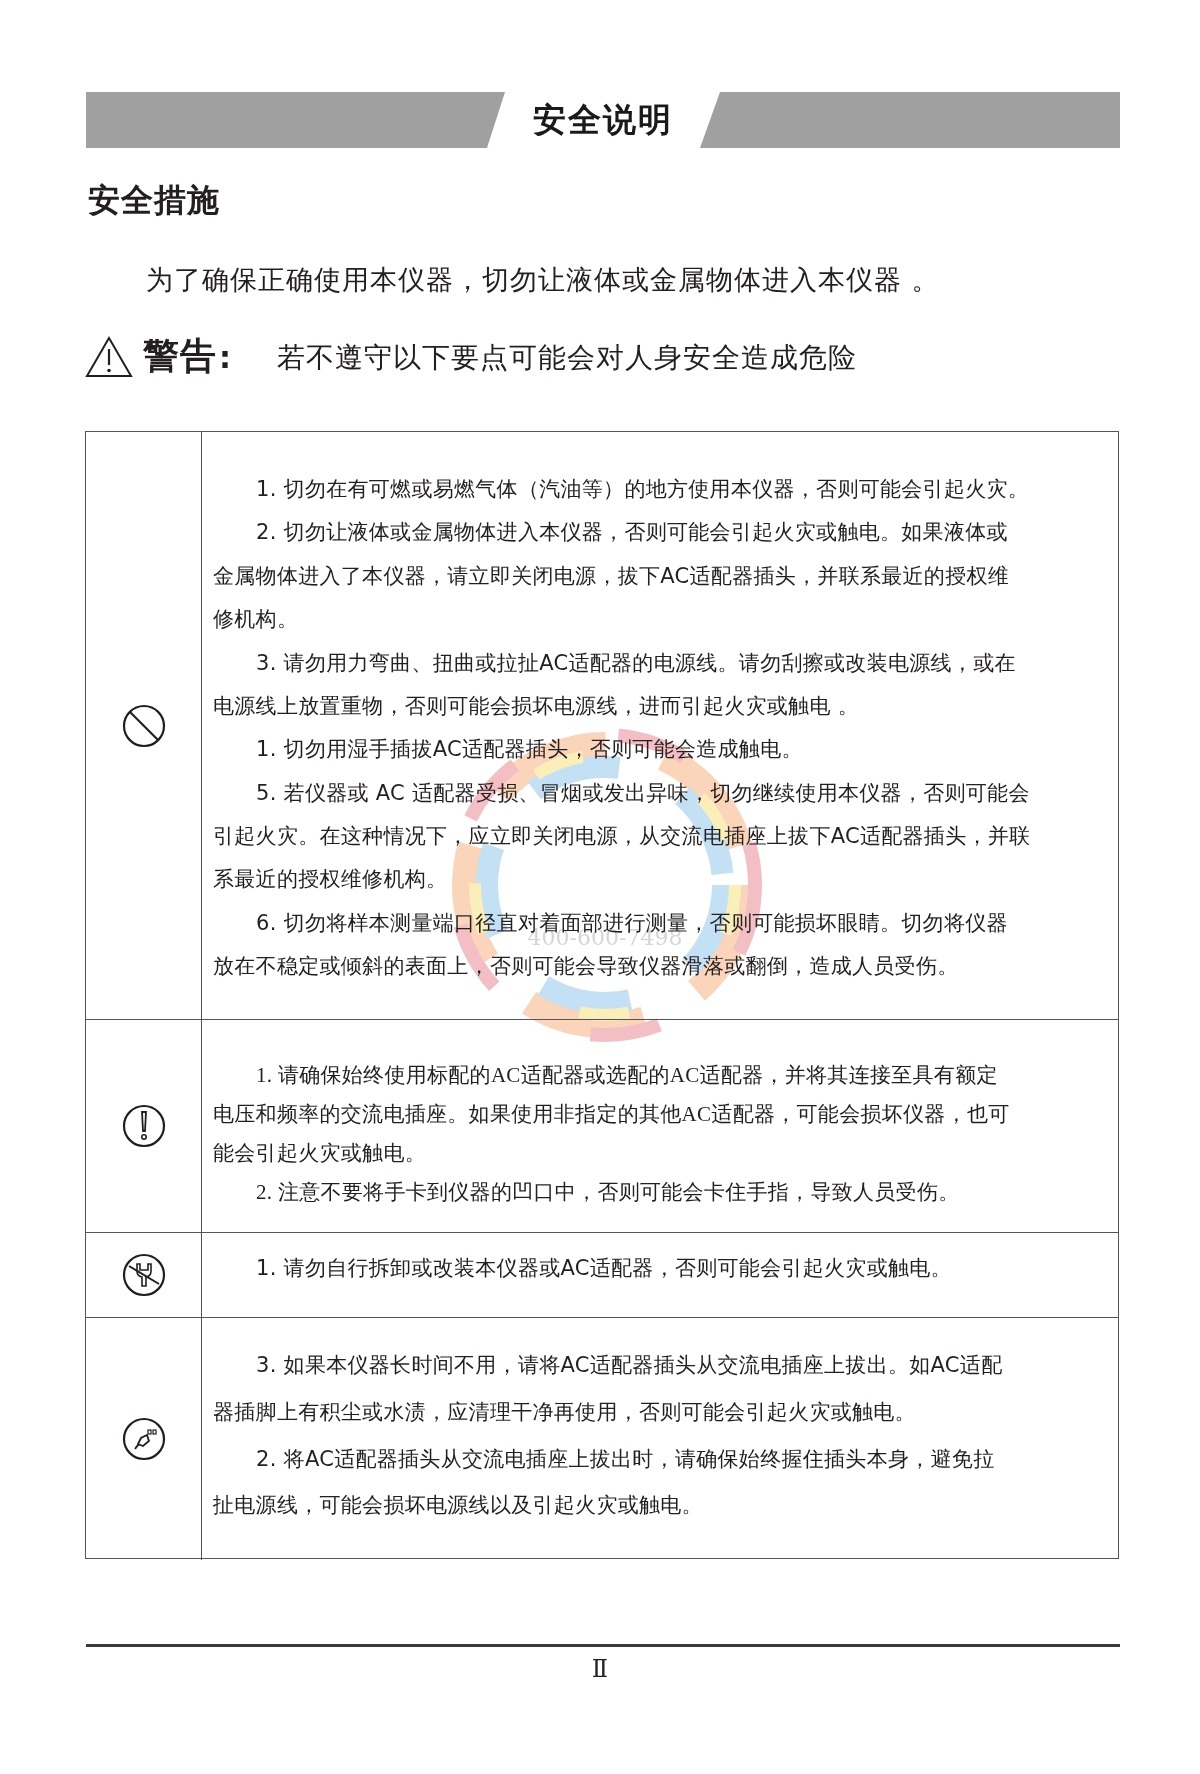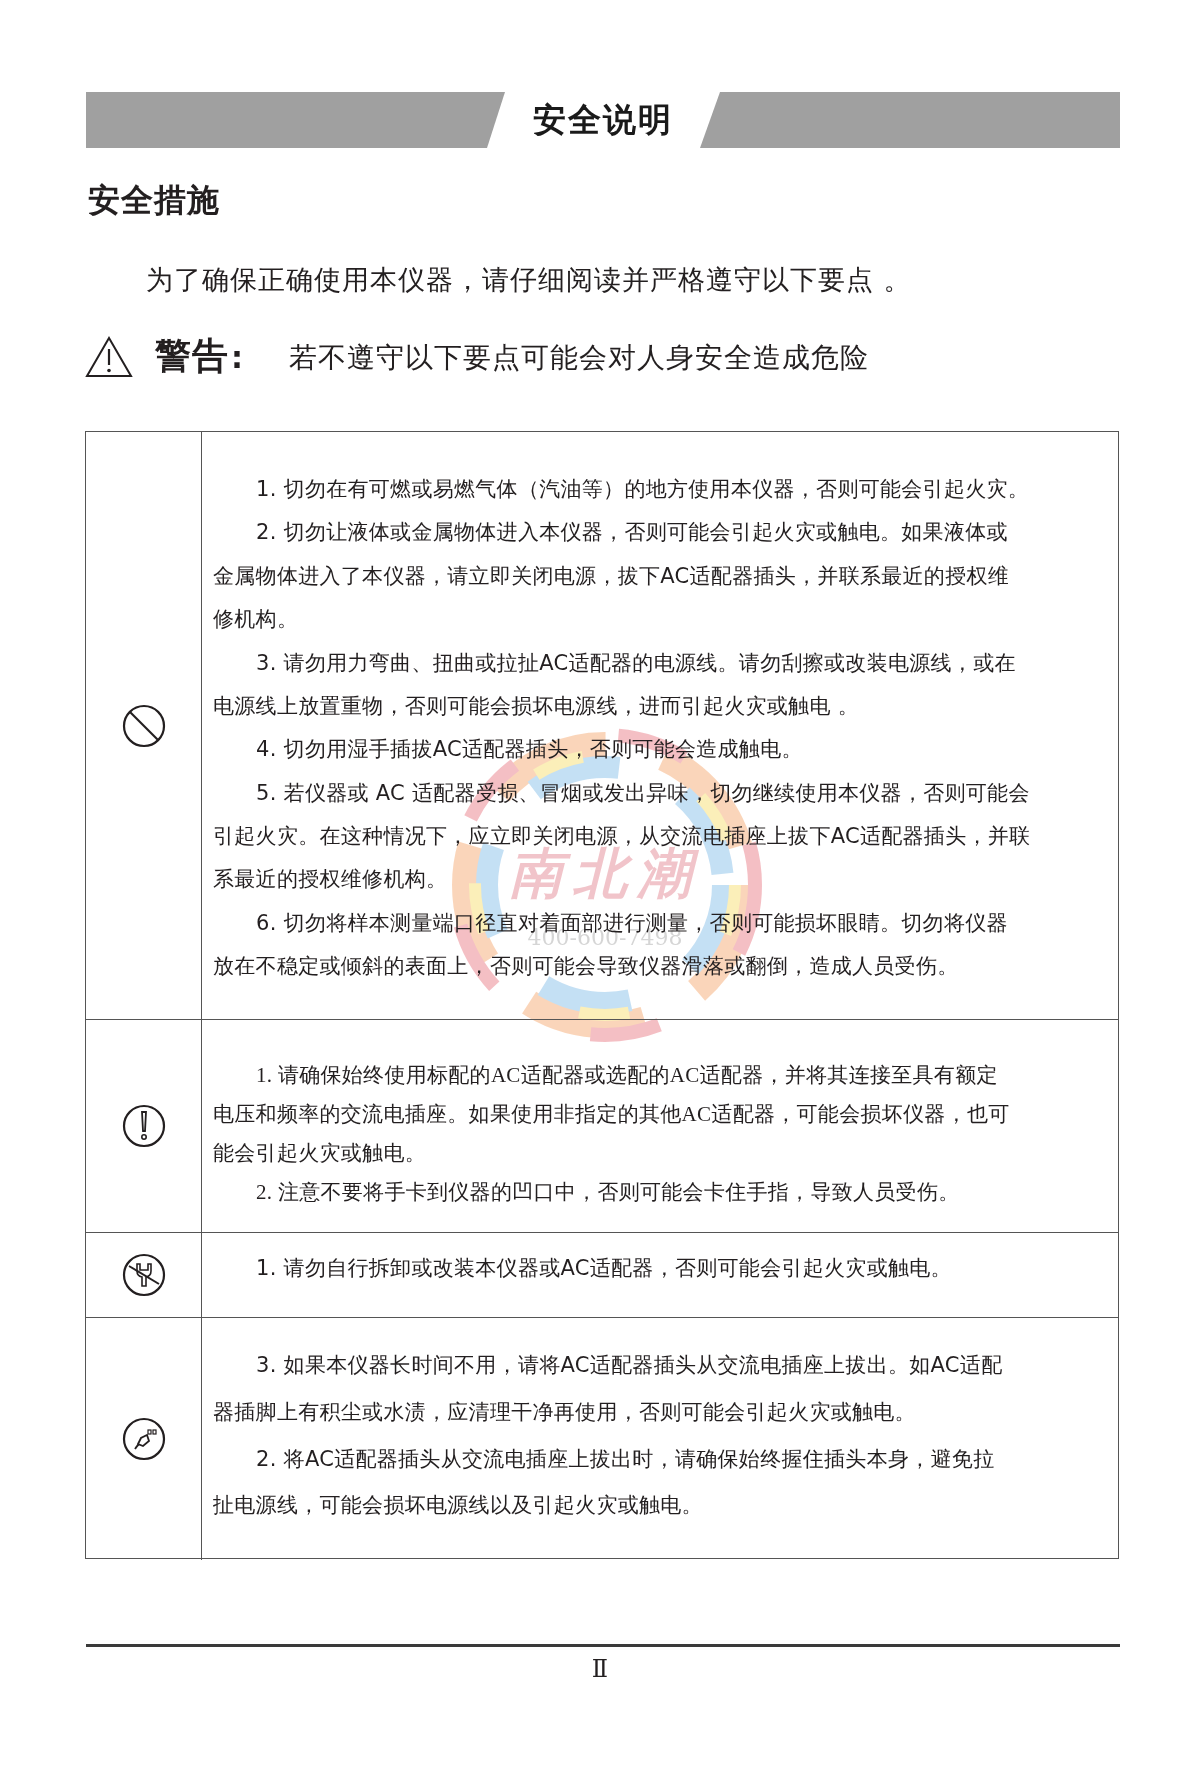--- a/index.html
+++ b/index.html
@@ -11,21 +11,21 @@
   #banner { left: 86px; top: 92px; width: 1152px; height: 56px; padding-left: 28px; }
   #banner svg { position: absolute; left: 0; top: 0; }
   #banner-title { position: absolute; left: 0; width: 1034px; top: 8px; text-align: center;
                   font-size: 33px; font-weight: bold; letter-spacing: 2px; line-height: 40px; color: #1a1a1a; }
 
   #section-title { left: 88px; top: 180px; font-size: 32px; font-weight: bold; line-height: 40px; letter-spacing: 1px; }
   #intro { left: 146px; top: 262px; font-size: 27px; line-height: 36px; letter-spacing: 1px; }
 
   #warning { left: 85px; top: 334px; height: 44px; display: flex; align-items: flex-end; }
   #warning-icon { width: 48px; height: 42px; margin-right: 10px; }
-  #warning-label { font-size: 36px; font-weight: bold; line-height: 44px; letter-spacing: 1px; margin-left: 12px; }
+  #warning-label { font-size: 36px; font-weight: bold; line-height: 44px; letter-spacing: 1px; }
   #warning-colon { font-size: 30px; font-weight: bold; line-height: 40px; margin: 0 2px; }
   #warning-text { font-size: 28px; line-height: 40px; letter-spacing: 1px; margin-left: 44px; }
 
   
   #safety-table { left: 85px; top: 431px; width: 1034px; height: 1128px; border: 1.5px solid #555; box-sizing: border-box; }
   .row { position: absolute; left: 0; width: 100%; box-sizing: border-box; }
   .row + .row { border-top: 1.5px solid #555; }
   .icon-cell { position: absolute; left: 0; top: 0; bottom: 0; width: 115px; border-right: 1.5px solid #555;
                display: flex; align-items: center; justify-content: center; }
   .text-cell { position: absolute; left: 127px; right: 8px; top: 0; }
@@ -47,61 +47,60 @@
 
 <div id="banner" class="abs">
   <svg width="1034" height="56" viewBox="0 0 1034 56">
     <polygon points="0,0 419,0 401,56 0,56" fill="#a0a0a0"></polygon>
     <polygon points="634,0 1034,0 1034,56 614,56" fill="#a0a0a0"></polygon>
   </svg>
   <div id="banner-title">安全说明</div>
 </div>
 
 <div id="section-title" class="abs">安全措施</div>
-<div id="intro" class="abs">为了确保正确使用本仪器，请仔细阅读并严格遵守以下要点 。</div>
+<div id="intro" class="abs">为了确保正确使用本仪器，切勿让液体或金属物体进入本仪器 。</div>
 
 <div id="warning" class="abs">
   <svg id="warning-icon" viewBox="0 0 48 42">
     <polygon points="24,2 46,40 2,40" fill="none" stroke="#231f20" stroke-width="2"></polygon>
     <line x1="24" y1="13" x2="24" y2="29" stroke="#231f20" stroke-width="2.2"></line>
     <circle cx="24" cy="34.5" r="1.8" fill="#231f20"></circle>
   </svg>
   <span id="warning-label">警告</span>
   <span id="warning-colon">:</span>
   <span id="warning-text">若不遵守以下要点可能会对人身安全造成危险</span>
 </div>
 
 <div id="watermark" class="abs">
   <svg width="330" height="330" viewBox="0 0 330 330">
     <circle cx="165" cy="165" r="140" fill="none" stroke="#f28a3c" stroke-width="26" stroke-dasharray="120 60"></circle>
     <circle cx="165" cy="165" r="118" fill="none" stroke="#5aa7e0" stroke-width="22" stroke-dasharray="90 70"></circle>
     <circle cx="165" cy="165" r="150" fill="none" stroke="#e14a5a" stroke-width="14" stroke-dasharray="70 110"></circle>
     <circle cx="165" cy="165" r="130" fill="none" stroke="#f4d23a" stroke-width="12" stroke-dasharray="50 130"></circle>
   </svg>
-  <div id="wm-name">南北潮</div>
   <div id="wm-phone">400-600-7498</div>
 </div>
 
 <div id="safety-table" class="abs">
 
   <div class="row" style="top:0; height:587px;text-align:right;">
     <div class="icon-cell">
       <svg width="46" height="46" viewBox="0 0 46 46">
         <circle cx="23" cy="23" r="20" fill="none" stroke="#231f20" stroke-width="2.2"></circle>
         <line x1="9" y1="9" x2="37" y2="37" stroke="#231f20" stroke-width="2.2"></line>
       </svg>
     </div>
     <div class="text-cell">
       <div class="line indent" style="top:42px">1. 切勿在有可燃或易燃气体（汽油等）的地方使用本仪器，否则可能会引起火灾。</div>
       <div class="line indent" style="top:85px">2. 切勿让液体或金属物体进入本仪器，否则可能会引起火灾或触电。如果液体或</div>
       <div class="line" style="top:129px">金属物体进入了本仪器，请立即关闭电源，拔下AC适配器插头，并联系最近的授权维</div>
       <div class="line" style="top:172px">修机构。</div>
       <div class="line indent" style="top:216px">3. 请勿用力弯曲、扭曲或拉扯AC适配器的电源线。请勿刮擦或改装电源线，或在</div>
       <div class="line" style="top:259px">电源线上放置重物，否则可能会损坏电源线，进而引起火灾或触电 。</div>
-      <div class="line indent" style="top:302px">4. 切勿用湿手插拔AC适配器插头，否则可能会造成触电。</div>
+      <div class="line indent" style="top:302px">1. 切勿用湿手插拔AC适配器插头，否则可能会造成触电。</div>
       <div class="line indent" style="top:346px">5. 若仪器或 AC 适配器受损、冒烟或发出异味，切勿继续使用本仪器，否则可能会</div>
       <div class="line" style="top:389px">引起火灾。在这种情况下，应立即关闭电源，从交流电插座上拔下AC适配器插头，并联</div>
       <div class="line" style="top:432px">系最近的授权维修机构。</div>
       <div class="line indent" style="top:476px">6. 切勿将样本测量端口径直对着面部进行测量，否则可能损坏眼睛。切勿将仪器</div>
       <div class="line" style="top:519px">放在不稳定或倾斜的表面上，否则可能会导致仪器滑落或翻倒，造成人员受伤。</div>
     </div>
   </div>
 
   <div class="row" style="top:587px; height:213px;font-family:Liberation Serif, serif;">
     <div class="icon-cell">

